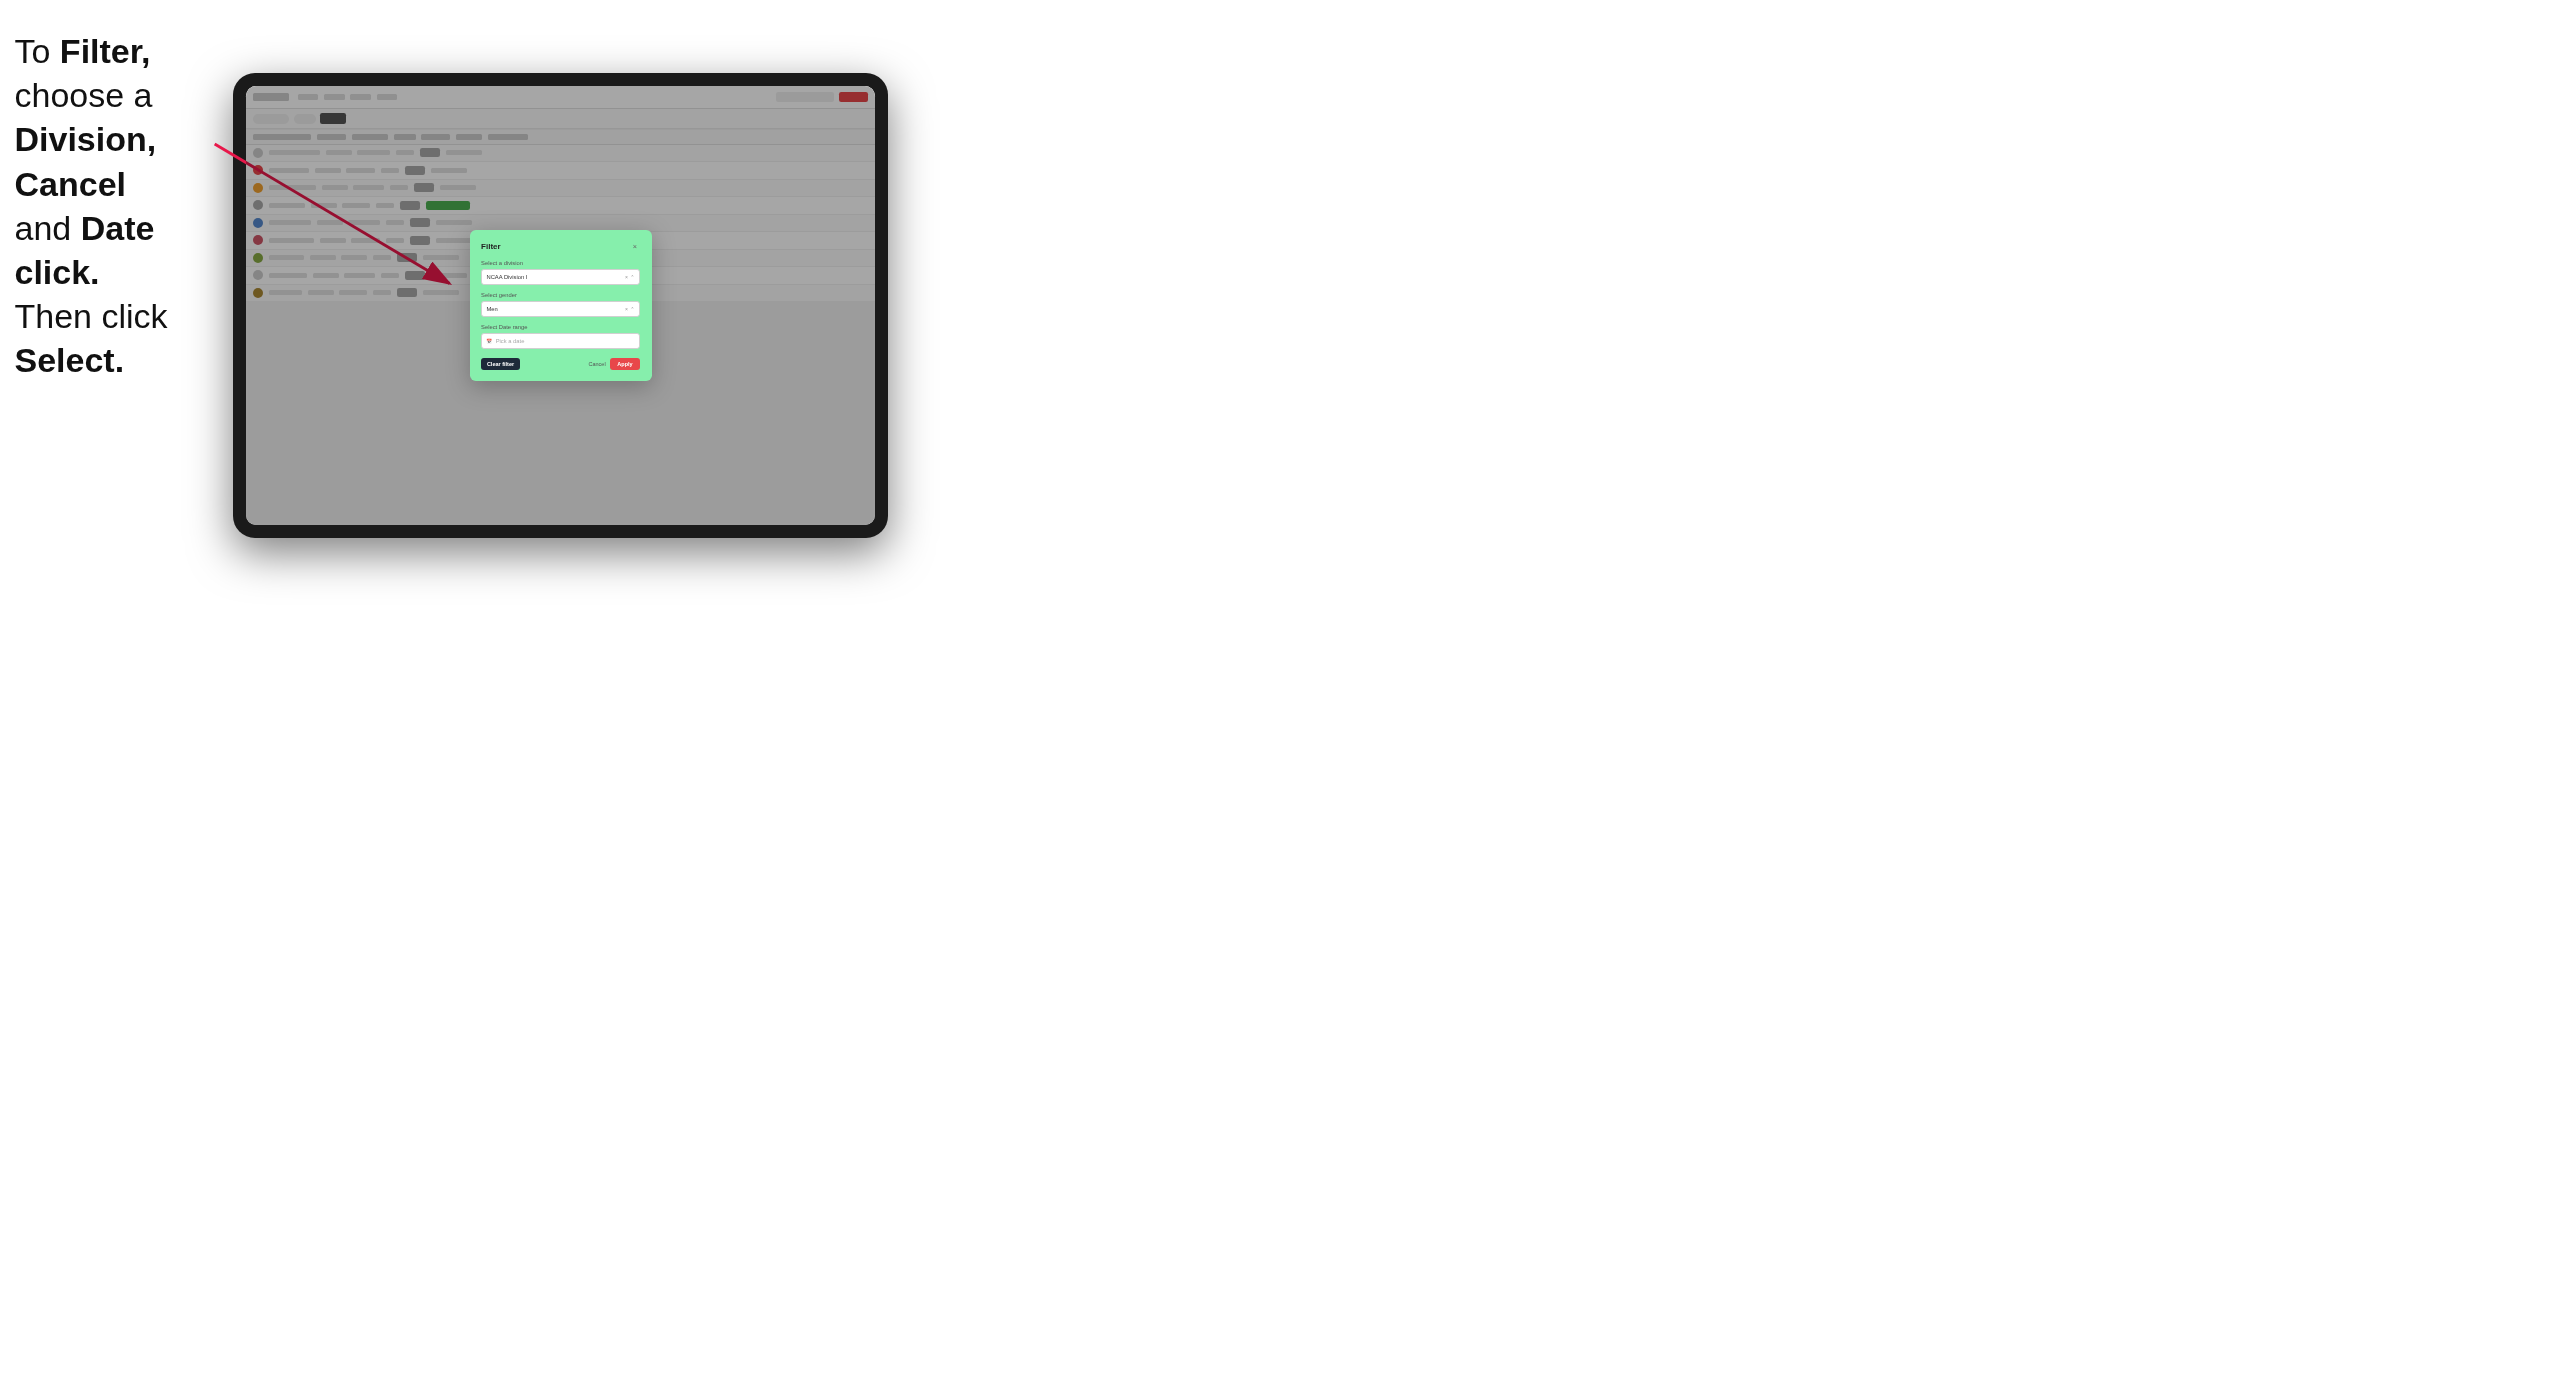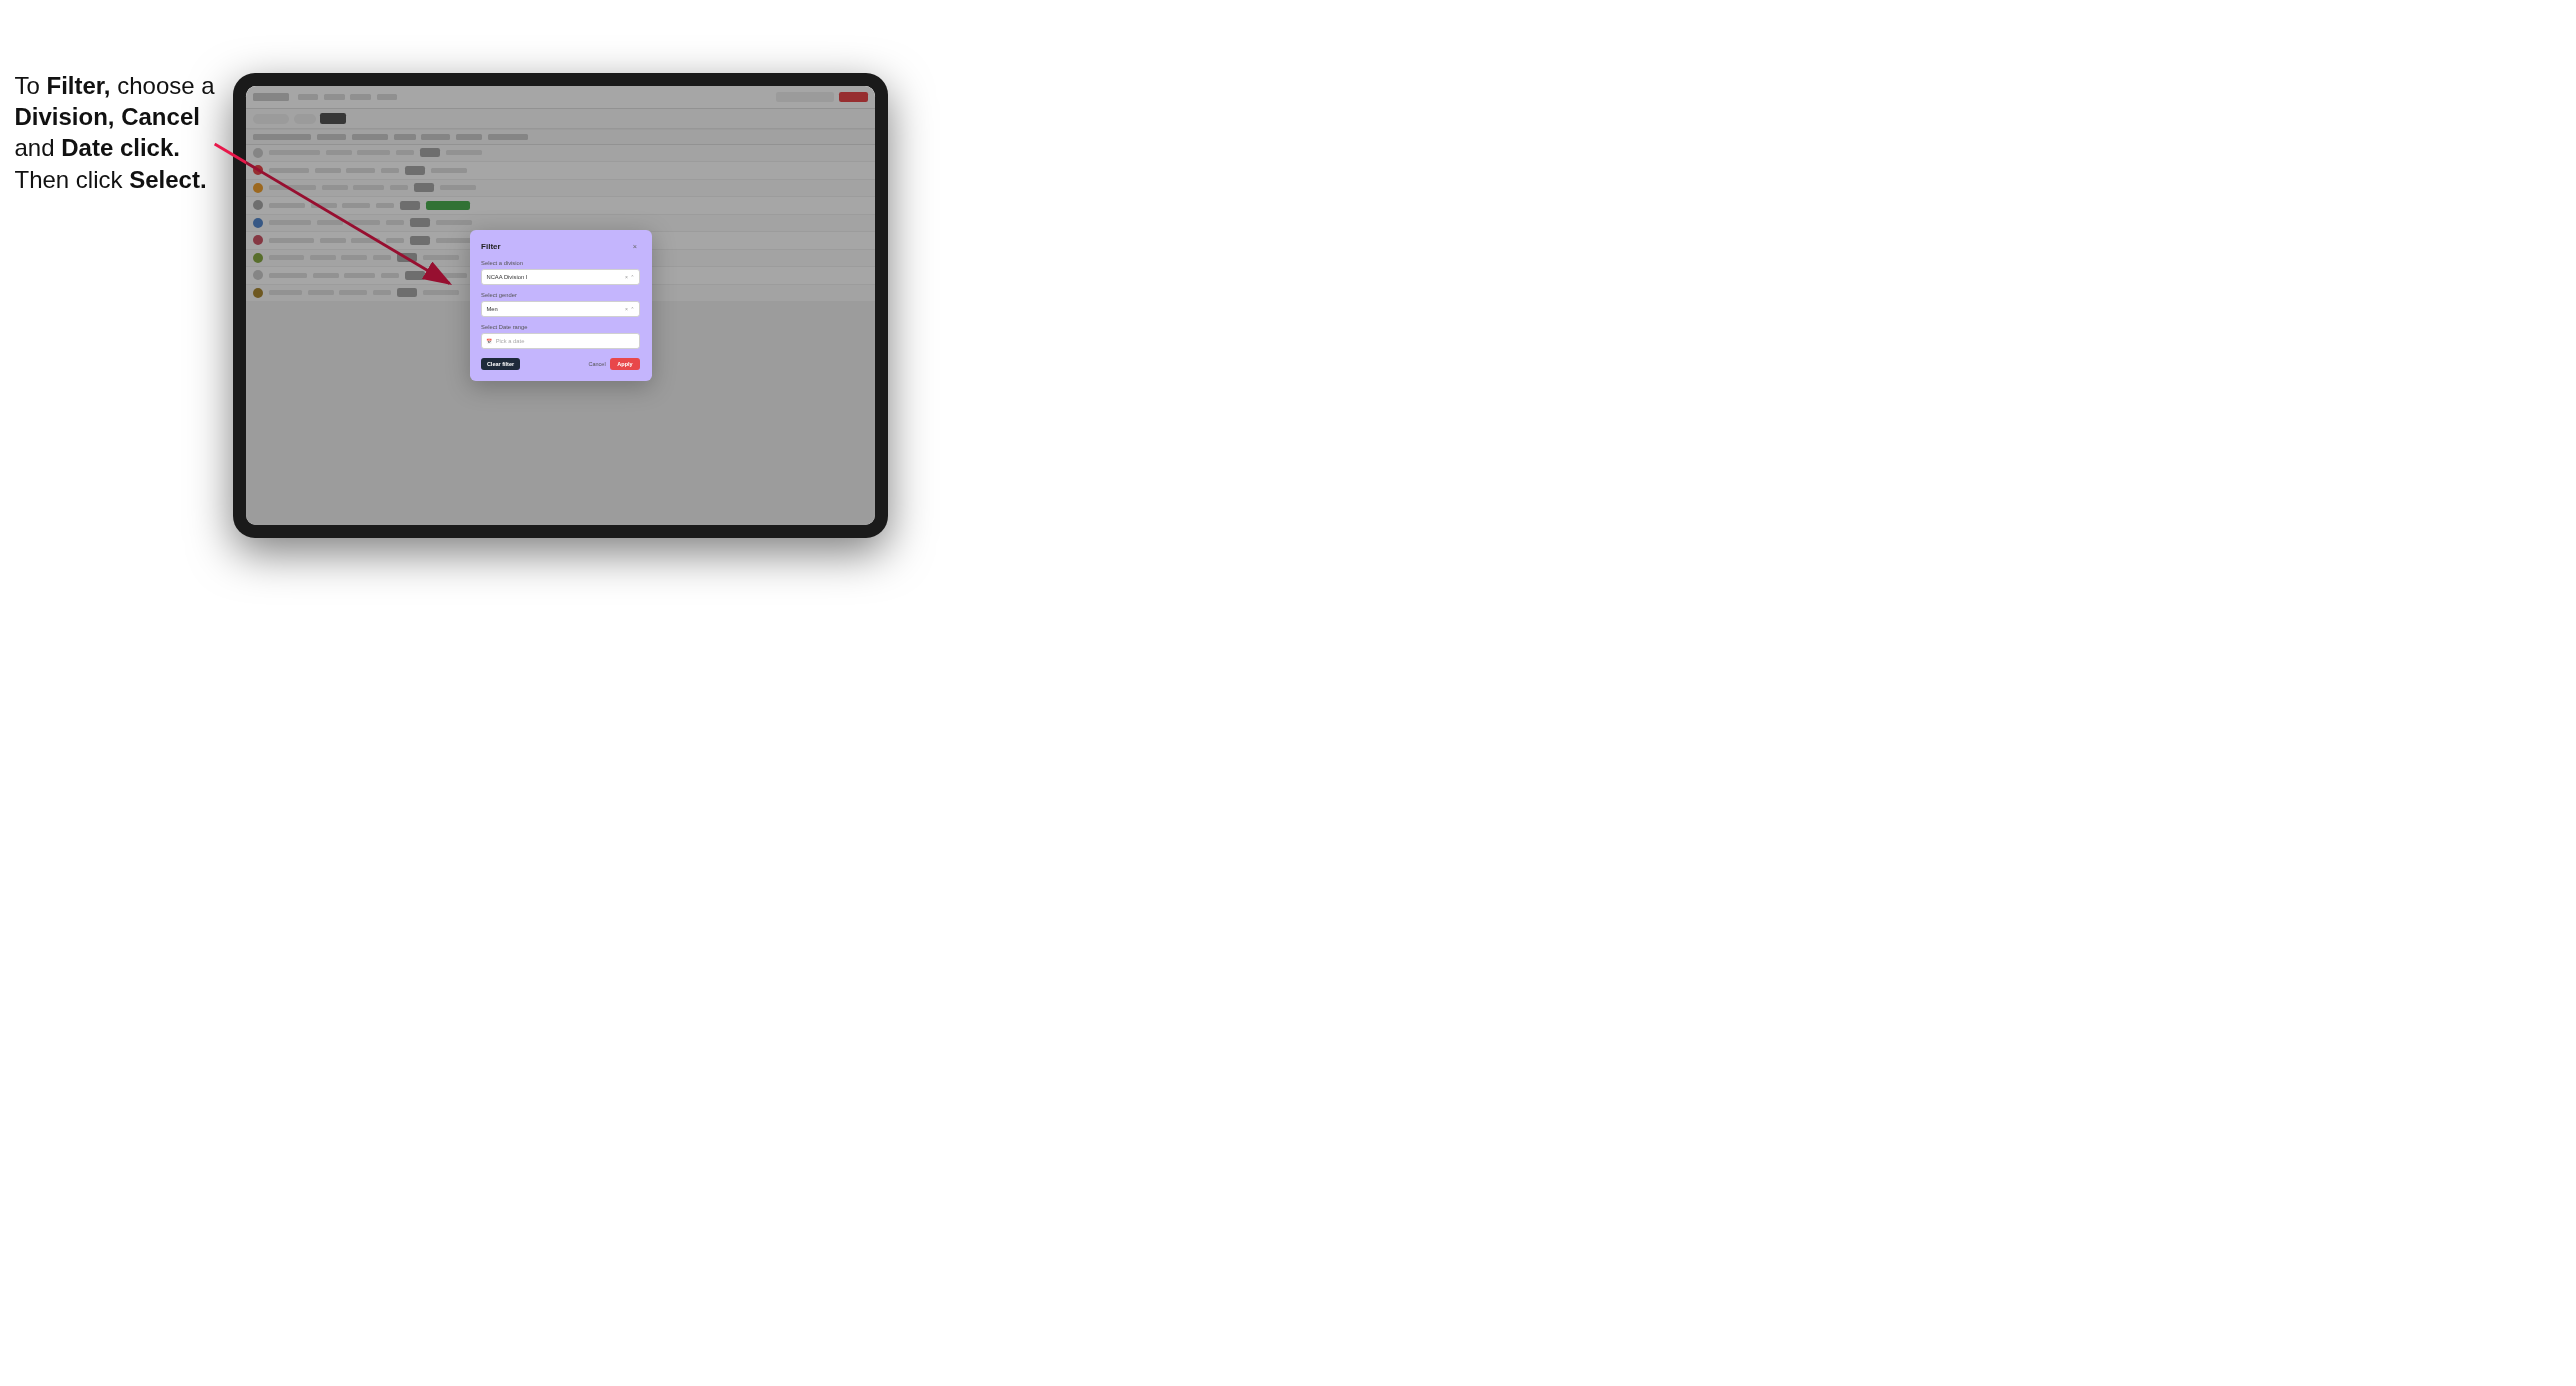--- a/index.html
+++ b/index.html
@@ -11,24 +11,23 @@
       position: relative;
       overflow: hidden;
     }
 
     
     .instruction-text {
       position: absolute;
       top: 29px;
       left: 14.5px;
       width: 211px;
-      font-size: 24px;
+      font-size: 34px;
       line-height: 1.3;
       color: #111;
-      margin-top: 41px;
     }
     .instruction-text strong {
       font-weight: 800;
     }
 
     
     .tablet-frame {
       position: absolute;
       top: 73px;
       left: 233px;
@@ -191,21 +190,21 @@
       top: 0; left: 0; right: 0; bottom: 0;
       background: rgba(0,0,0,0.35);
       display: flex;
       align-items: center;
       justify-content: center;
       z-index: 10;
     }
 
     
     .filter-modal {
-      background: #c4b5fd;
+      background: #86efac;
       border-radius: 5.8px;
       box-shadow: 0 5.8px 23px rgba(0,0,0,0.25);
       width: 182px;
       padding: 11.6px;
       position: relative;
     }
     .modal-header {
       display: flex;
       align-items: center;
       justify-content: space-between;

